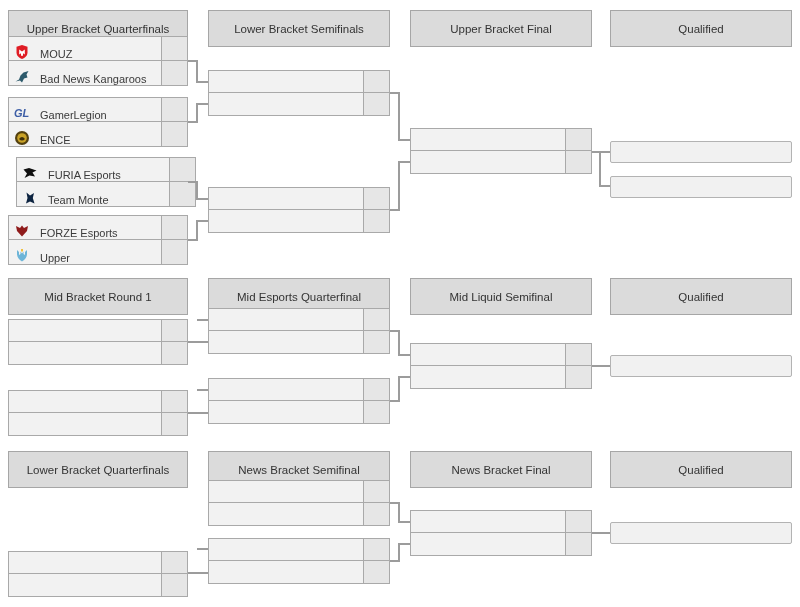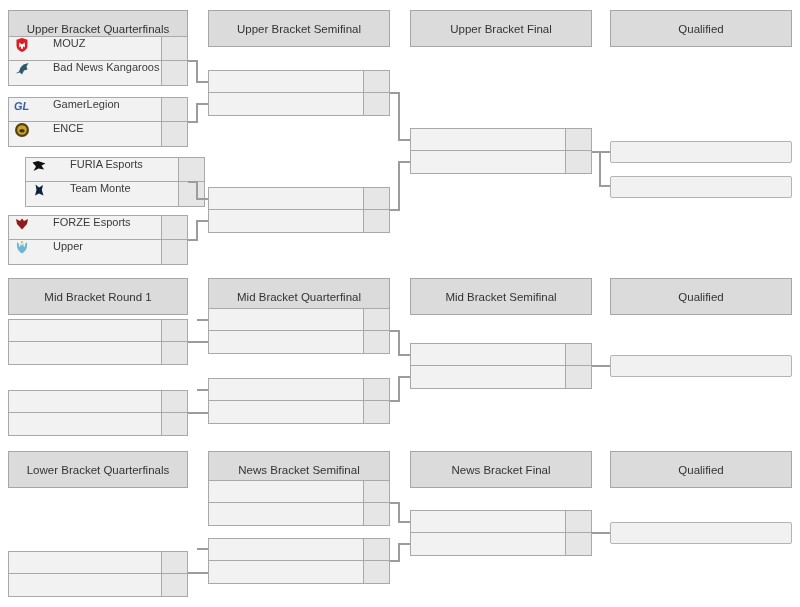--- a/index.html
+++ b/index.html
@@ -10,25 +10,25 @@
     position:absolute; height:37px; box-sizing:border-box;
     background:#dbdbdb; border:1px solid #a6a6a6;
     display:flex; align-items:center; justify-content:center;
     font-size:11.5px; color:#333;
   }
 
   .match {
     position:absolute; box-sizing:border-box;
     border:1px solid #a9a9a9; background:#f2f2f2;
   }
-  .slot { display:flex; align-items:flex-start; box-sizing:border-box; }
+  .slot { display:flex; align-items:flex-end; box-sizing:border-box; }
   .match.team .slot { height:24px; }
   .match.tbd  .slot { height:22px; }
   .slot.first { border-bottom:1px solid #a9a9a9; }
-  .logo { width:16px; height:16px; margin:0 23px 0 5px; flex:none; display:flex; align-items:center; }
+  .logo { width:16px; height:16px; margin:0 10px 0 5px; flex:none; display:flex; align-items:center; }
   .name { flex:1; font-size:11px; color:#3a3a3a; white-space:nowrap; overflow:hidden; }
   .tbd .name { margin-left:6px; }
   .score {
     width:25px; align-self:stretch; flex:none;
     border-left:1px solid #a9a9a9; background:#e6e6e6;
   }
 
   .qual {
     position:absolute; box-sizing:border-box; height:22px;
     border:1px solid #b3b3b3; background:#f1f1f1; border-radius:2px;
@@ -37,27 +37,27 @@
   .line { position:absolute; background:#9c9c9c; }
   .line.h { height:2px; }
   .line.v { width:2px; }
 </style>
 </head>
 <body>
 
 <div class="bracket-root">
 
   <div class="header" style="left:8px;top:10px;width:180px">Upper Bracket Quarterfinals</div>
-  <div class="header" style="left:208px;top:10px;width:182px">Upper Bracket Semifinal</div>
+  <div class="header" style="left:208px;top:10px;width:182px">Lower Bracket Semifinals</div>
   <div class="header" style="left:410px;top:10px;width:182px">Upper Bracket Final</div>
   <div class="header" style="left:610px;top:10px;width:182px">Qualified</div>
 
   <div class="header" style="left:8px;top:278px;width:180px">Mid Bracket Round 1</div>
-  <div class="header" style="left:208px;top:278px;width:182px">Mid Bracket Quarterfinal</div>
-  <div class="header" style="left:410px;top:278px;width:182px">Mid Bracket Semifinal</div>
+  <div class="header" style="left:208px;top:278px;width:182px">Mid Esports Quarterfinal</div>
+  <div class="header" style="left:410px;top:278px;width:182px">Mid Liquid Semifinal</div>
   <div class="header" style="left:610px;top:278px;width:182px">Qualified</div>
 
   <div class="header" style="left:8px;top:451px;width:180px">Lower Bracket Quarterfinals</div>
   <div class="header" style="left:208px;top:451px;width:182px">News Bracket Semifinal</div>
   <div class="header" style="left:410px;top:451px;width:182px">News Bracket Final</div>
   <div class="header" style="left:610px;top:451px;width:182px">Qualified</div>
 
   <div class="match team" style="left:8px;top:36px;width:180px;height:50px">
     <div class="slot first">
       <span class="logo">
@@ -96,21 +96,21 @@
             <circle cx="8" cy="8" r="7" fill="#53400f"></circle>
             <circle cx="8" cy="8" r="4.8" fill="#c9a227"></circle>
             <path d="M5 9 Q8 5 11 9 Q8 12 5 9 Z" fill="#3c2f0a"></path>
           </svg>
         </span>
       <span class="name">ENCE</span>
       <span class="score"></span>
     </div>
   </div>
 
-  <div class="match team" style="left:25px;top:157px;width:180px;height:50px">
+  <div class="match team" style="left:16px;top:157px;width:180px;height:50px">
     <div class="slot first">
       <span class="logo">
           <svg viewBox="0 0 16 16" width="16" height="16">
             <path d="M1.5 4.5 L7 3 L14.5 5.5 L10.5 7.5 L13 11.5 L7.5 10.5 L2.5 13 L5 8.5 Z" fill="#101010"></path>
           </svg>
         </span>
       <span class="name">FURIA Esports</span>
       <span class="score"></span>
     </div>
     <div class="slot">

